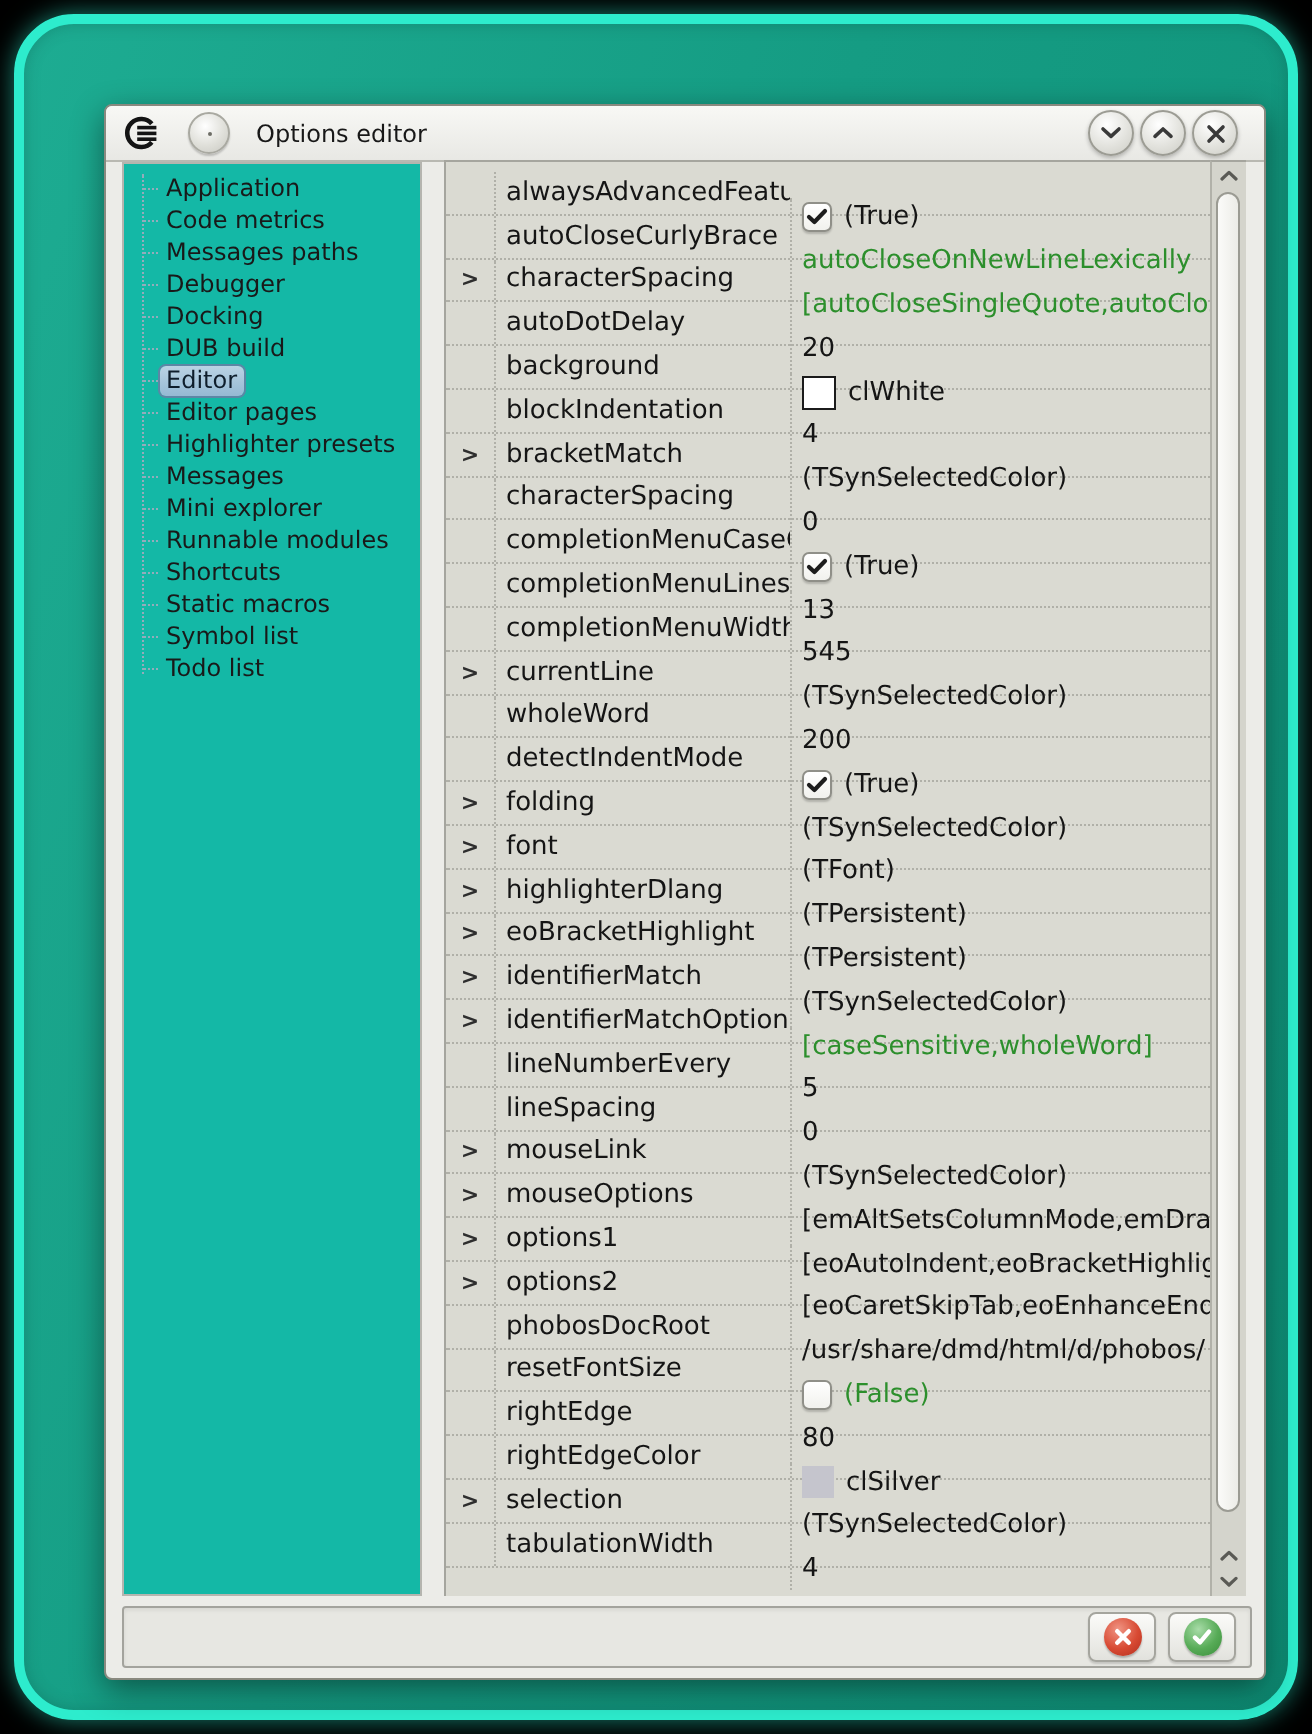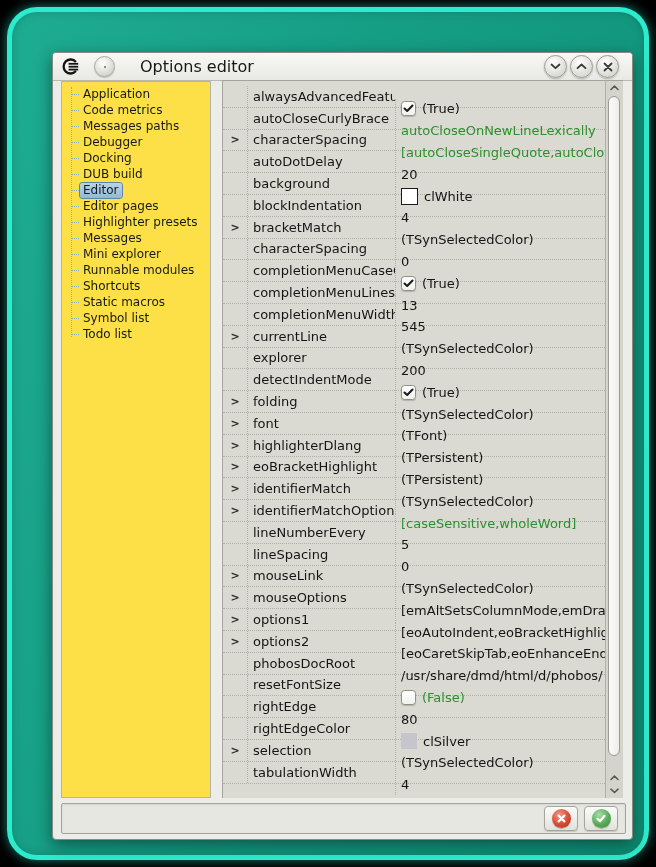--- a/index.html
+++ b/index.html
@@ -28,33 +28,33 @@
     display:flex; align-items:center;
   }
   .logo { margin-left:9px; display:flex; }
   .menu-btn {
     margin-left:12px; width:21px; height:21px; border-radius:50%;
     background:radial-gradient(circle at 40% 32%, #ffffff, #e0e0da 55%, #c8c8c1);
     border:1px solid #a9a9a1; box-sizing:border-box; position:relative;
     box-shadow:0 1px 1px rgba(0,0,0,.2);
   }
   .menu-btn::after{ content:''; position:absolute; left:9px; top:9px; width:2px; height:2px; border-radius:50%; background:#6d6d66; }
-  .title-text { margin-left:25px; font-size:16px; color:#181818; }
+  .title-text { margin-left:13px; font-size:12px; color:#181818; }
   .win-controls { position:absolute; right:13px; top:2px; display:flex; gap:3px; }
   .win-btn {
     width:23px; height:23px; border-radius:50%;
     background:radial-gradient(circle at 40% 30%, #ffffff, #e3e3de 55%, #ccccc5);
     border:1px solid #9c9c94; box-sizing:border-box;
     display:flex; align-items:center; justify-content:center;
     box-shadow:0 1px 2px rgba(0,0,0,.25);
   }
   
   .sidebar {
     position:absolute; left:8px; top:28px; width:150px; height:717px;
-    background:#fde047; border:1px solid #b5b5af; box-sizing:border-box;
+    background:#14b8a6; border:1px solid #b5b5af; box-sizing:border-box;
     padding-top:4px; overflow:hidden;
   }
   .sidebar::before{
     content:''; position:absolute; left:9px; top:5px; height:250px; width:0;
     border-left:1px dotted #94acbb;
   }
   .tree-item { height:16px; display:flex; align-items:center; position:relative; }
   .tree-stub { width:8px; margin-left:9px; border-top:1px dotted #94acbb; flex:0 0 auto; }
   .tree-label {
     margin-left:1px; padding:0 3px; font-size:12px; color:#191919;
@@ -334,21 +334,21 @@
             <div class="cell-gutter">
               <span class="expand">&gt;</span>
             </div>
             <div class="cell-name">currentLine</div>
             <div class="cell-value">
               <span class="val-text">(TSynSelectedColor)</span>
             </div>
           </div>
           <div class="grid-row">
             <div class="cell-gutter"></div>
-            <div class="cell-name">explorer</div>
+            <div class="cell-name">wholeWord</div>
             <div class="cell-value">
               <span class="val-text">200</span>
             </div>
           </div>
           <div class="grid-row">
             <div class="cell-gutter"></div>
             <div class="cell-name">detectIndentMode</div>
             <div class="cell-value">
               <span class="checkbox">
                 <svg width="11" height="9" viewBox="0 0 11 9">

